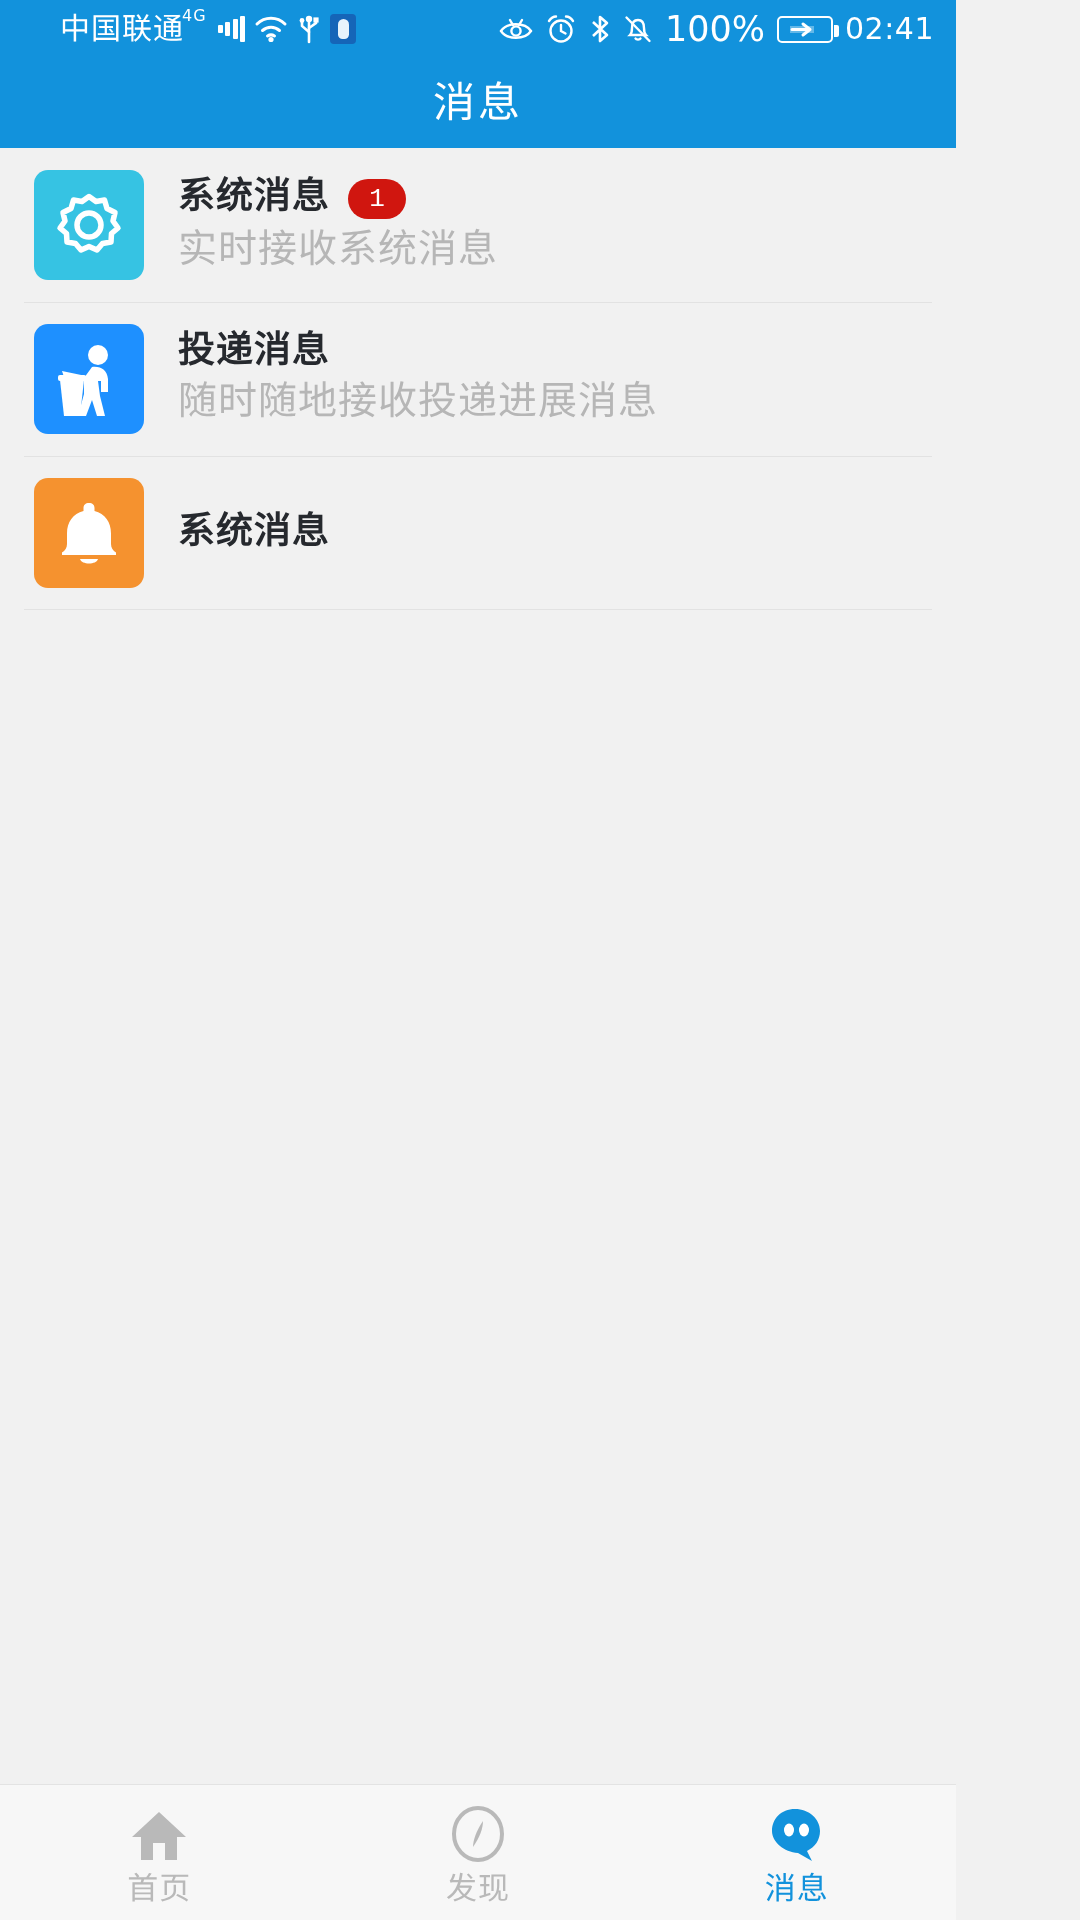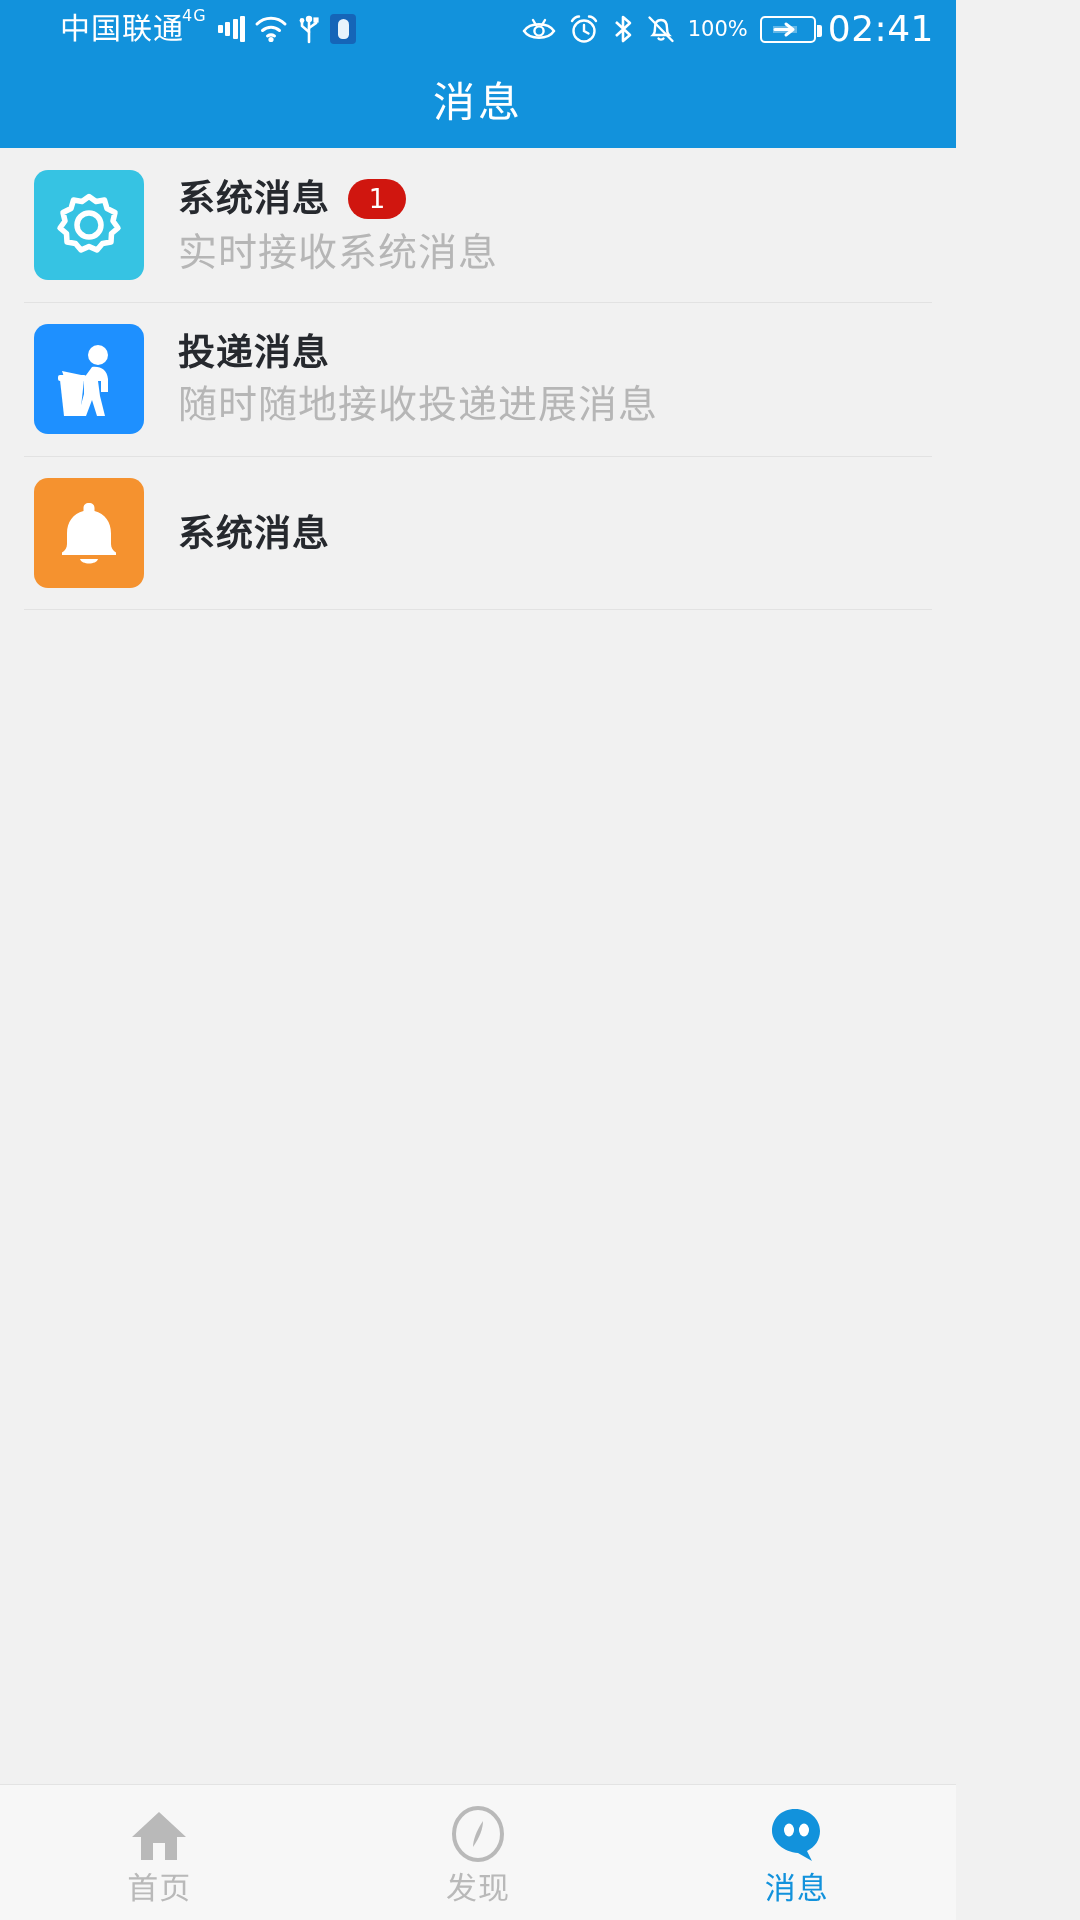--- a/index.html
+++ b/index.html
@@ -22,22 +22,22 @@
   }
   .sb-left { display:flex; align-items:center; gap:9px; }
   .sb-right { display:flex; align-items:center; gap:12px; margin-left:auto; }
   .carrier { font-size:30px; letter-spacing:1px; line-height:1; color:#ffffff; }
   .net-type { font-size:16px; vertical-align:super; position:relative; top:-7px; left:-2px; }
   .sig-bars { display:flex; align-items:flex-end; gap:2.5px; height:28px; }
   .sig-bars i { width:5px; background:#ffffff; display:block; border-radius:1px; }
   .sig-bars i:nth-child(1){height:8px;} .sig-bars i:nth-child(2){height:14px;}
   .sig-bars i:nth-child(3){height:20px;} .sig-bars i:nth-child(4){height:26px;}
   .ico { display:inline-flex; align-items:center; justify-content:center; }
-  .pct { font-size:21px; line-height:1; }
-  .clock { font-size:36px; line-height:1; letter-spacing:0.5px; }
+  .pct { font-size:35px; line-height:1; }
+  .clock { font-size:30px; line-height:1; letter-spacing:0.5px; }
   .batt {
     width:56px; height:27px; border:2.5px solid #ffffff; border-radius:5px;
     position:relative; display:flex; align-items:center; justify-content:center;
   }
   .batt:after { content:""; position:absolute; right:-8px; top:7px; width:5px; height:12px; background:#ffffff; border-radius:0 2px 2px 0; }
   .usb-chip { width:26px; height:30px; background:#1565b8; border-radius:4px; display:flex; align-items:center; justify-content:center; }
   .usb-chip span { display:block; width:11px; height:20px; background:#e8f3fb; border-radius:6px 6px 5px 5px; }
 
   
   .titlebar {
@@ -46,21 +46,21 @@
     display:flex; align-items:center; justify-content:center;
   }
   .title-text { color:#ffffff; font-size:42px; letter-spacing:3px; line-height:1; }
 
   
   .content { flex:1 1 auto; background:#f1f1f1; overflow:hidden; }
   .msg-list { background:#f1f1f1; }
   .msg-row {
     display:flex; align-items:center;
     height:154px; padding:0 34px;
-    position:relative; background:transparent;
+    position:relative; background:transparent;font-family:Liberation Mono, monospace;
   }
   .msg-row + .msg-row:before,
   .msg-row:last-child:after {
     content:""; position:absolute; left:24px; right:24px; top:0;
     height:1px; background:#e2e2e2;
   }
   .msg-row:last-child:after { top:auto; bottom:0; }
   .row-icon {
     width:110px; height:110px; border-radius:14px;
     flex:0 0 110px; display:flex; align-items:center; justify-content:center;

